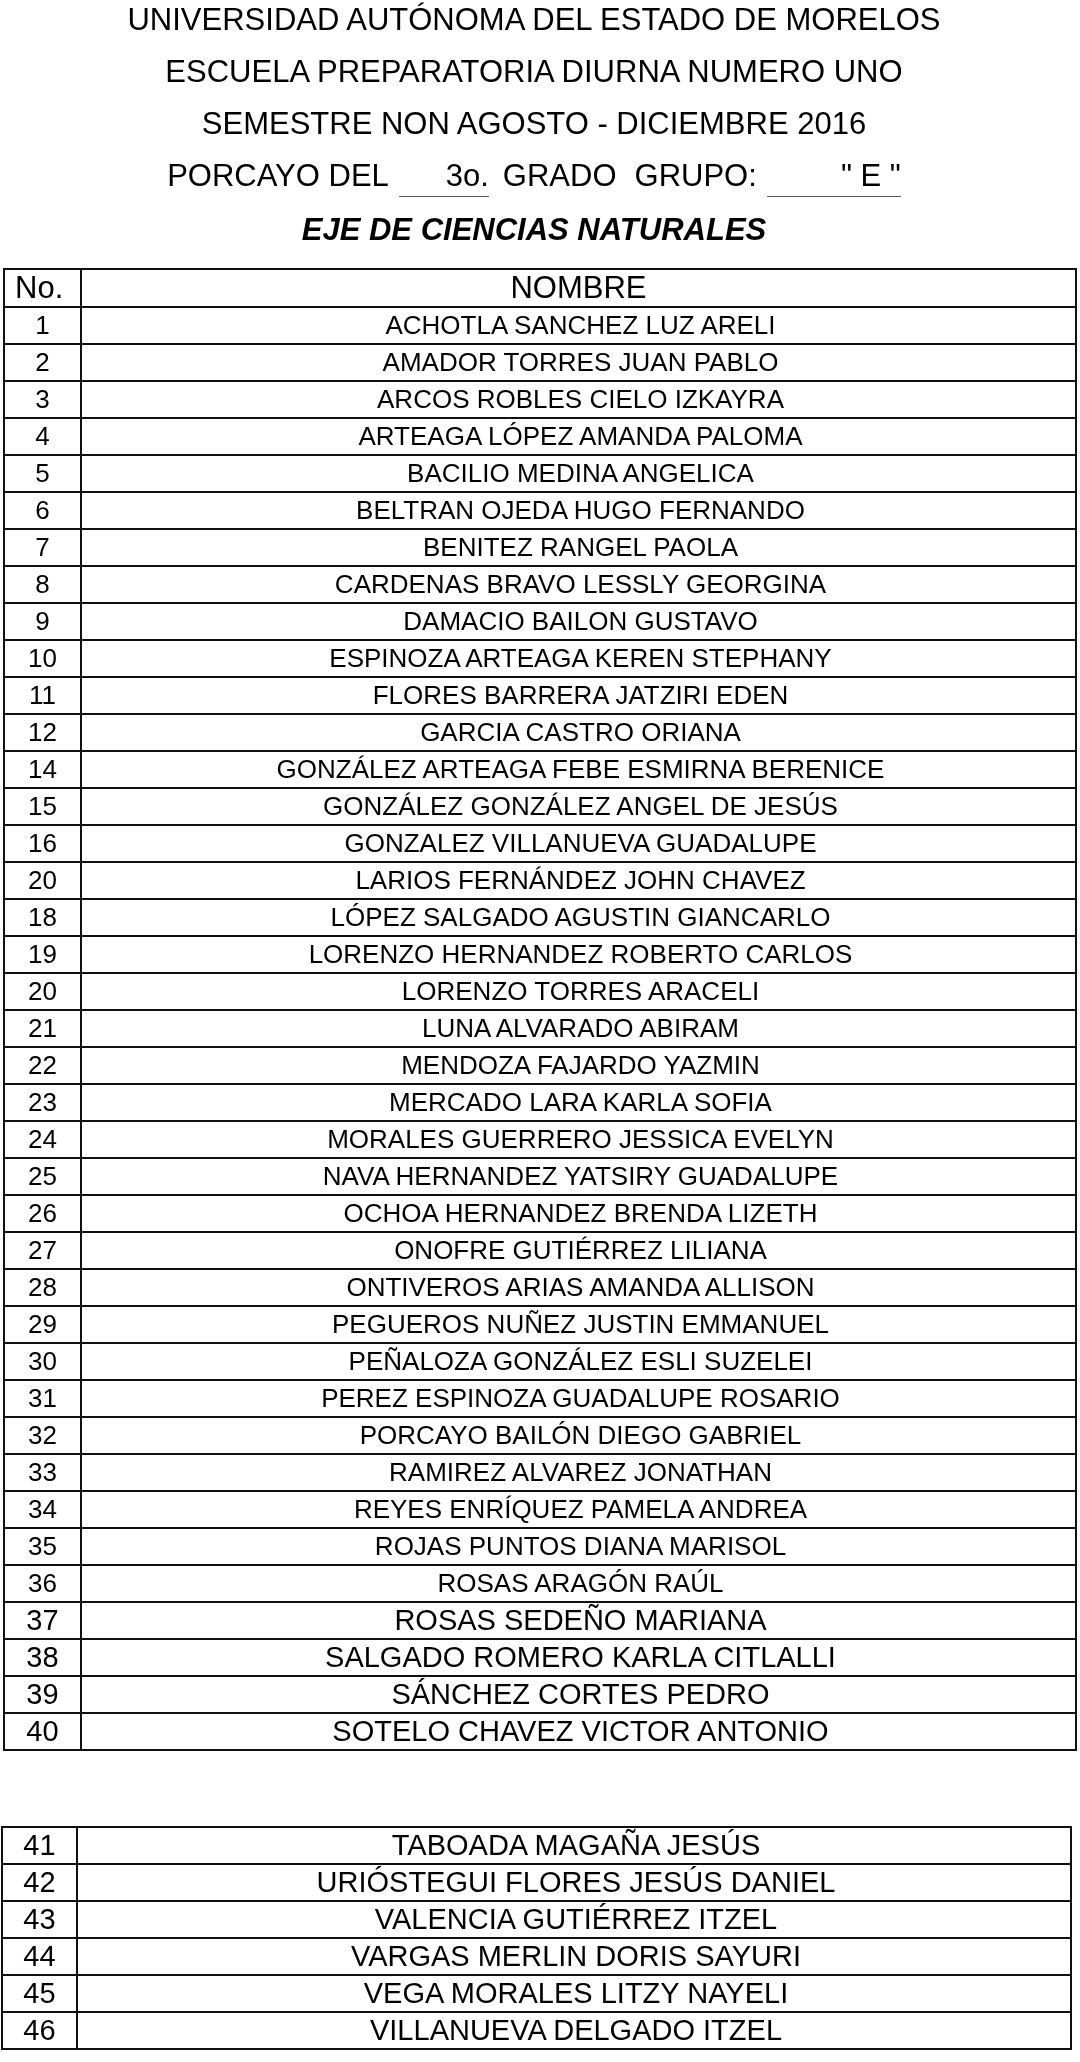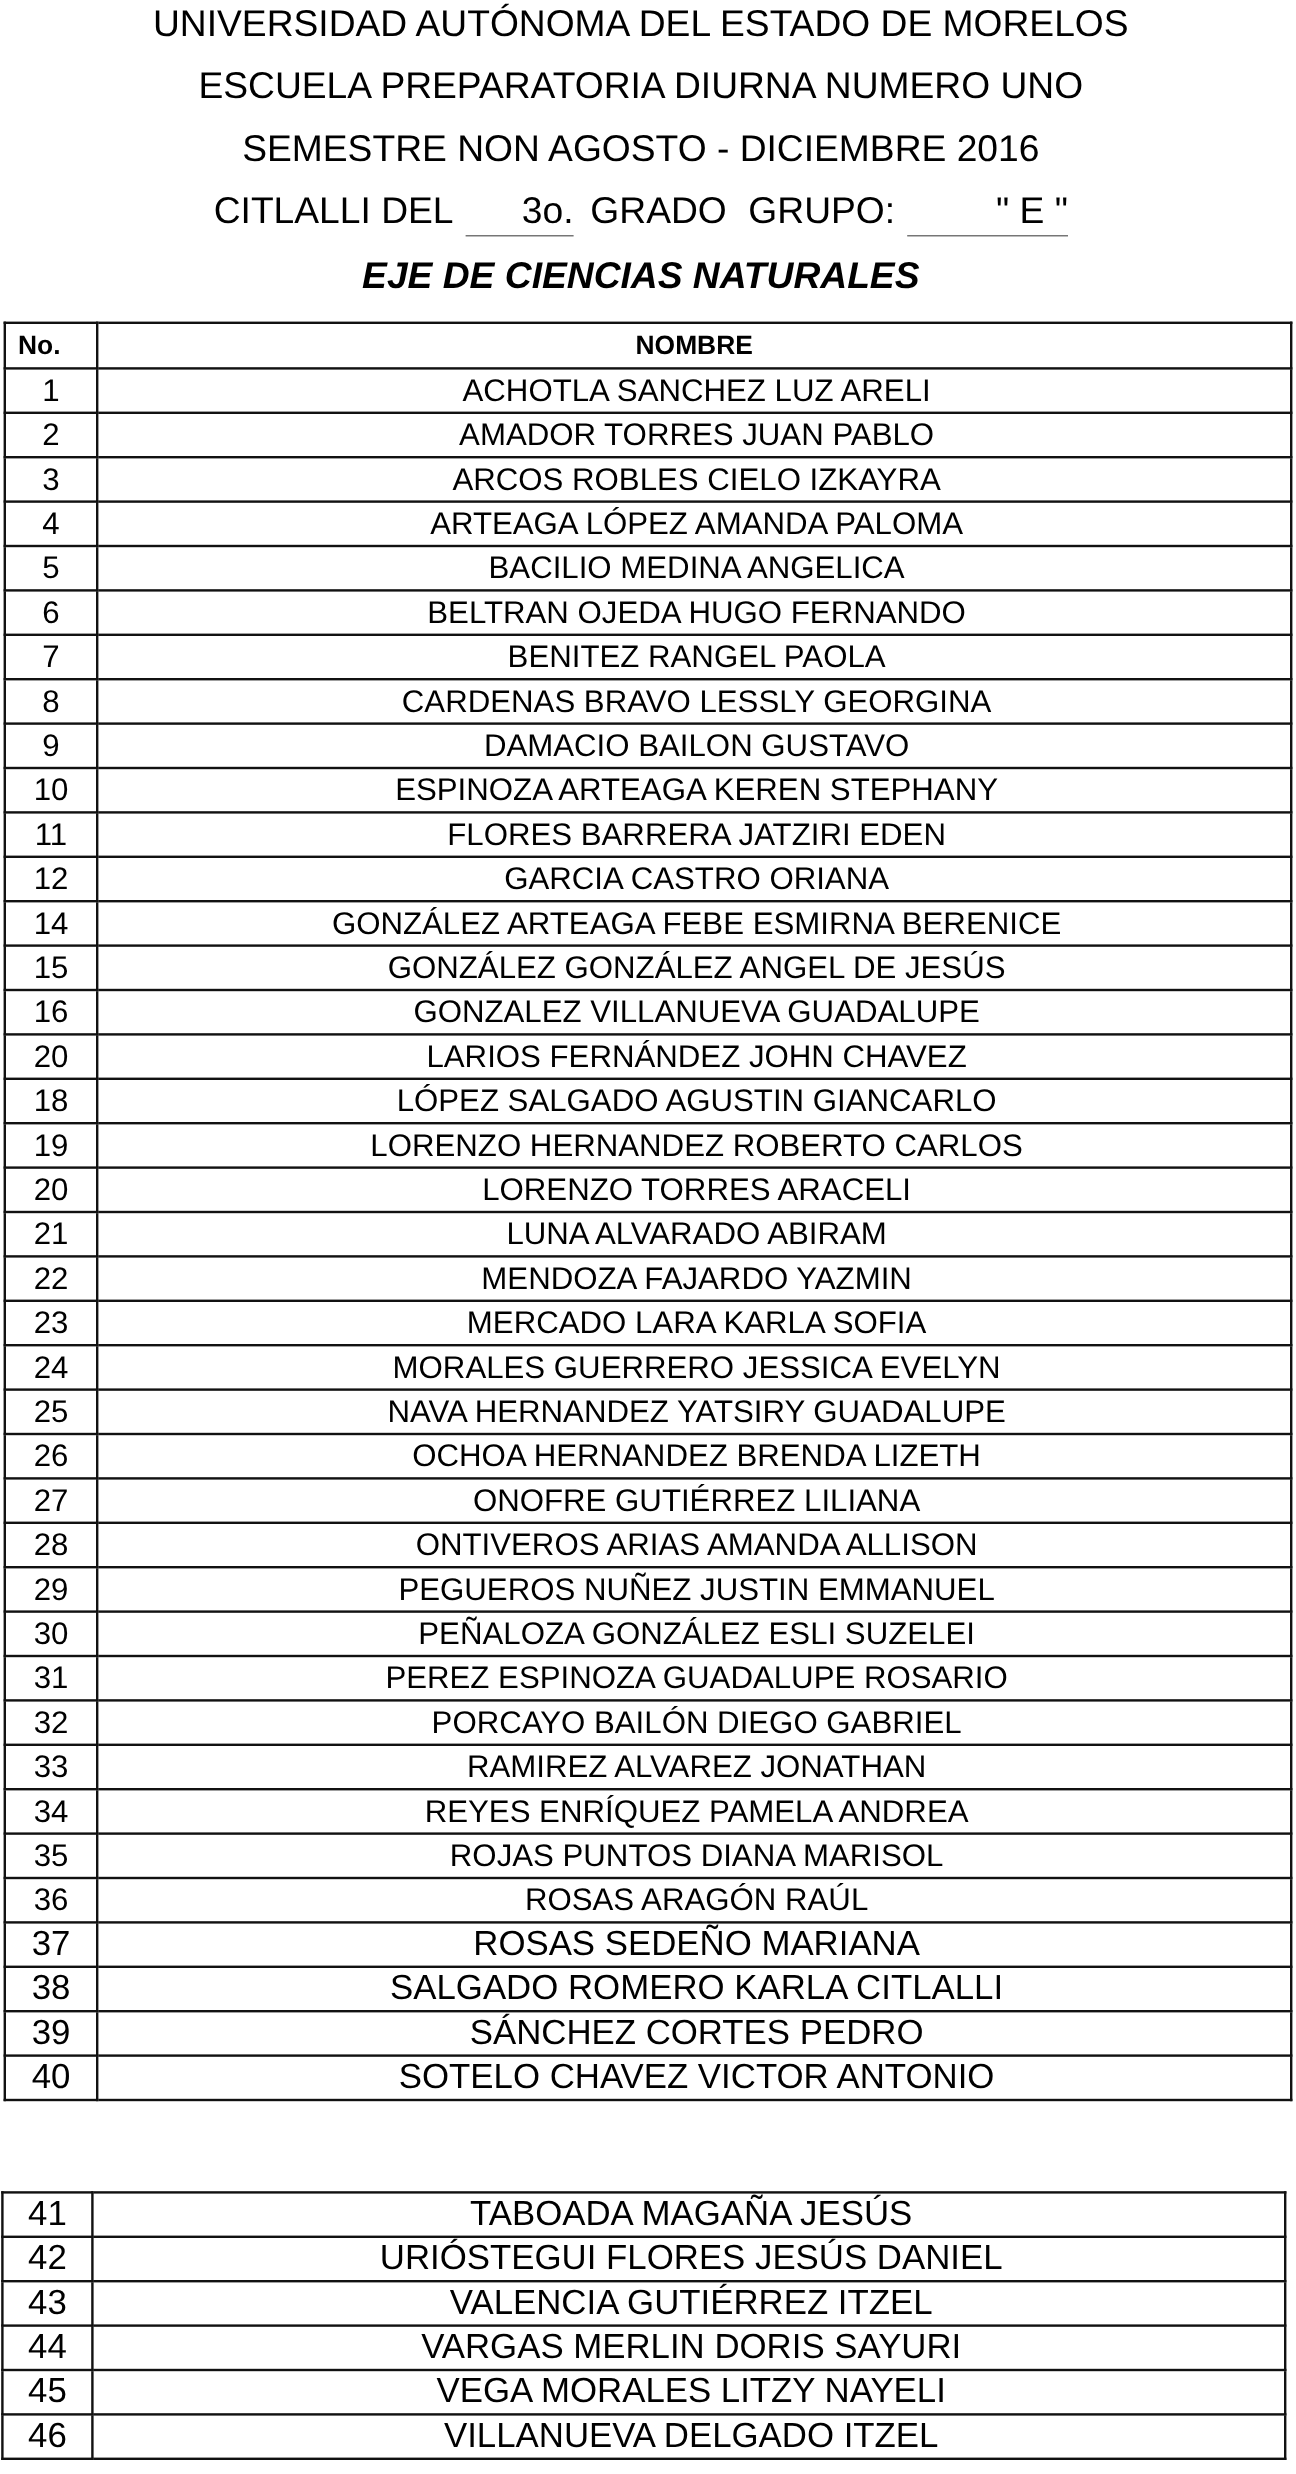--- a/index.html
+++ b/index.html
@@ -15,36 +15,36 @@
     .blank.grado { width:90px; margin:0 14px 0 10px; }
     .blank.grupo { width:134px; margin-left:10px; }
     .sp { display:inline-block; width:18px; }
 
     table { position:absolute; border-collapse:collapse; table-layout:fixed; }
     td, th { border:2.5px solid #111; padding:0; height:35px; overflow:hidden; white-space:nowrap; }
     .t1 { left:3px; top:268px; width:1074px; }
     .t2 { left:1px; top:1826px; width:1071px; }
     .t1 col.c-no { width:77px; }
     .t2 col.c-no { width:75px; }
-    th { font-weight:bold; font-size:22px; height:36px; line-height:36px;border-radius:16px; }
+    th { font-weight:normal; font-size:31px; height:36px; line-height:36px;border-radius:16px; }
     th.no { text-align:left; padding-left:10px; }
     th.nm { text-align:center; }
     td.num { text-align:center; font-size:26px; line-height:35px; }
     td.name { text-align:center; padding-left:4px; font-size:26px; line-height:35px; }
     tr.big td.name, tr.big td.num { font-size:29px; }
     .t2 td.name, .t2 td.num { font-size:29px; }
   </style>
 </head>
 <body>
 
 <div class="hdr h1">UNIVERSIDAD AUTÓNOMA DEL ESTADO DE MORELOS</div>
 <div class="hdr h2">ESCUELA PREPARATORIA DIURNA NUMERO UNO</div>
 <div class="hdr h3">SEMESTRE NON AGOSTO - DICIEMBRE  2016</div>
 <div class="hdr h4">
-  <span>CITLALLI DEL</span><span class="blank grado">3o.</span><span>GRADO</span><span class="sp"></span><span>GRUPO:</span><span class="blank grupo">" E "</span>
+  <span>PORCAYO DEL</span><span class="blank grado">3o.</span><span>GRADO</span><span class="sp"></span><span>GRUPO:</span><span class="blank grupo">" E "</span>
 </div>
 <div class="hdr h5">EJE DE CIENCIAS NATURALES</div>
 
 <table class="t1">
   <colgroup>
       <col class="c-no">
       <col>
     </colgroup>
   <thead>
     <tr>

